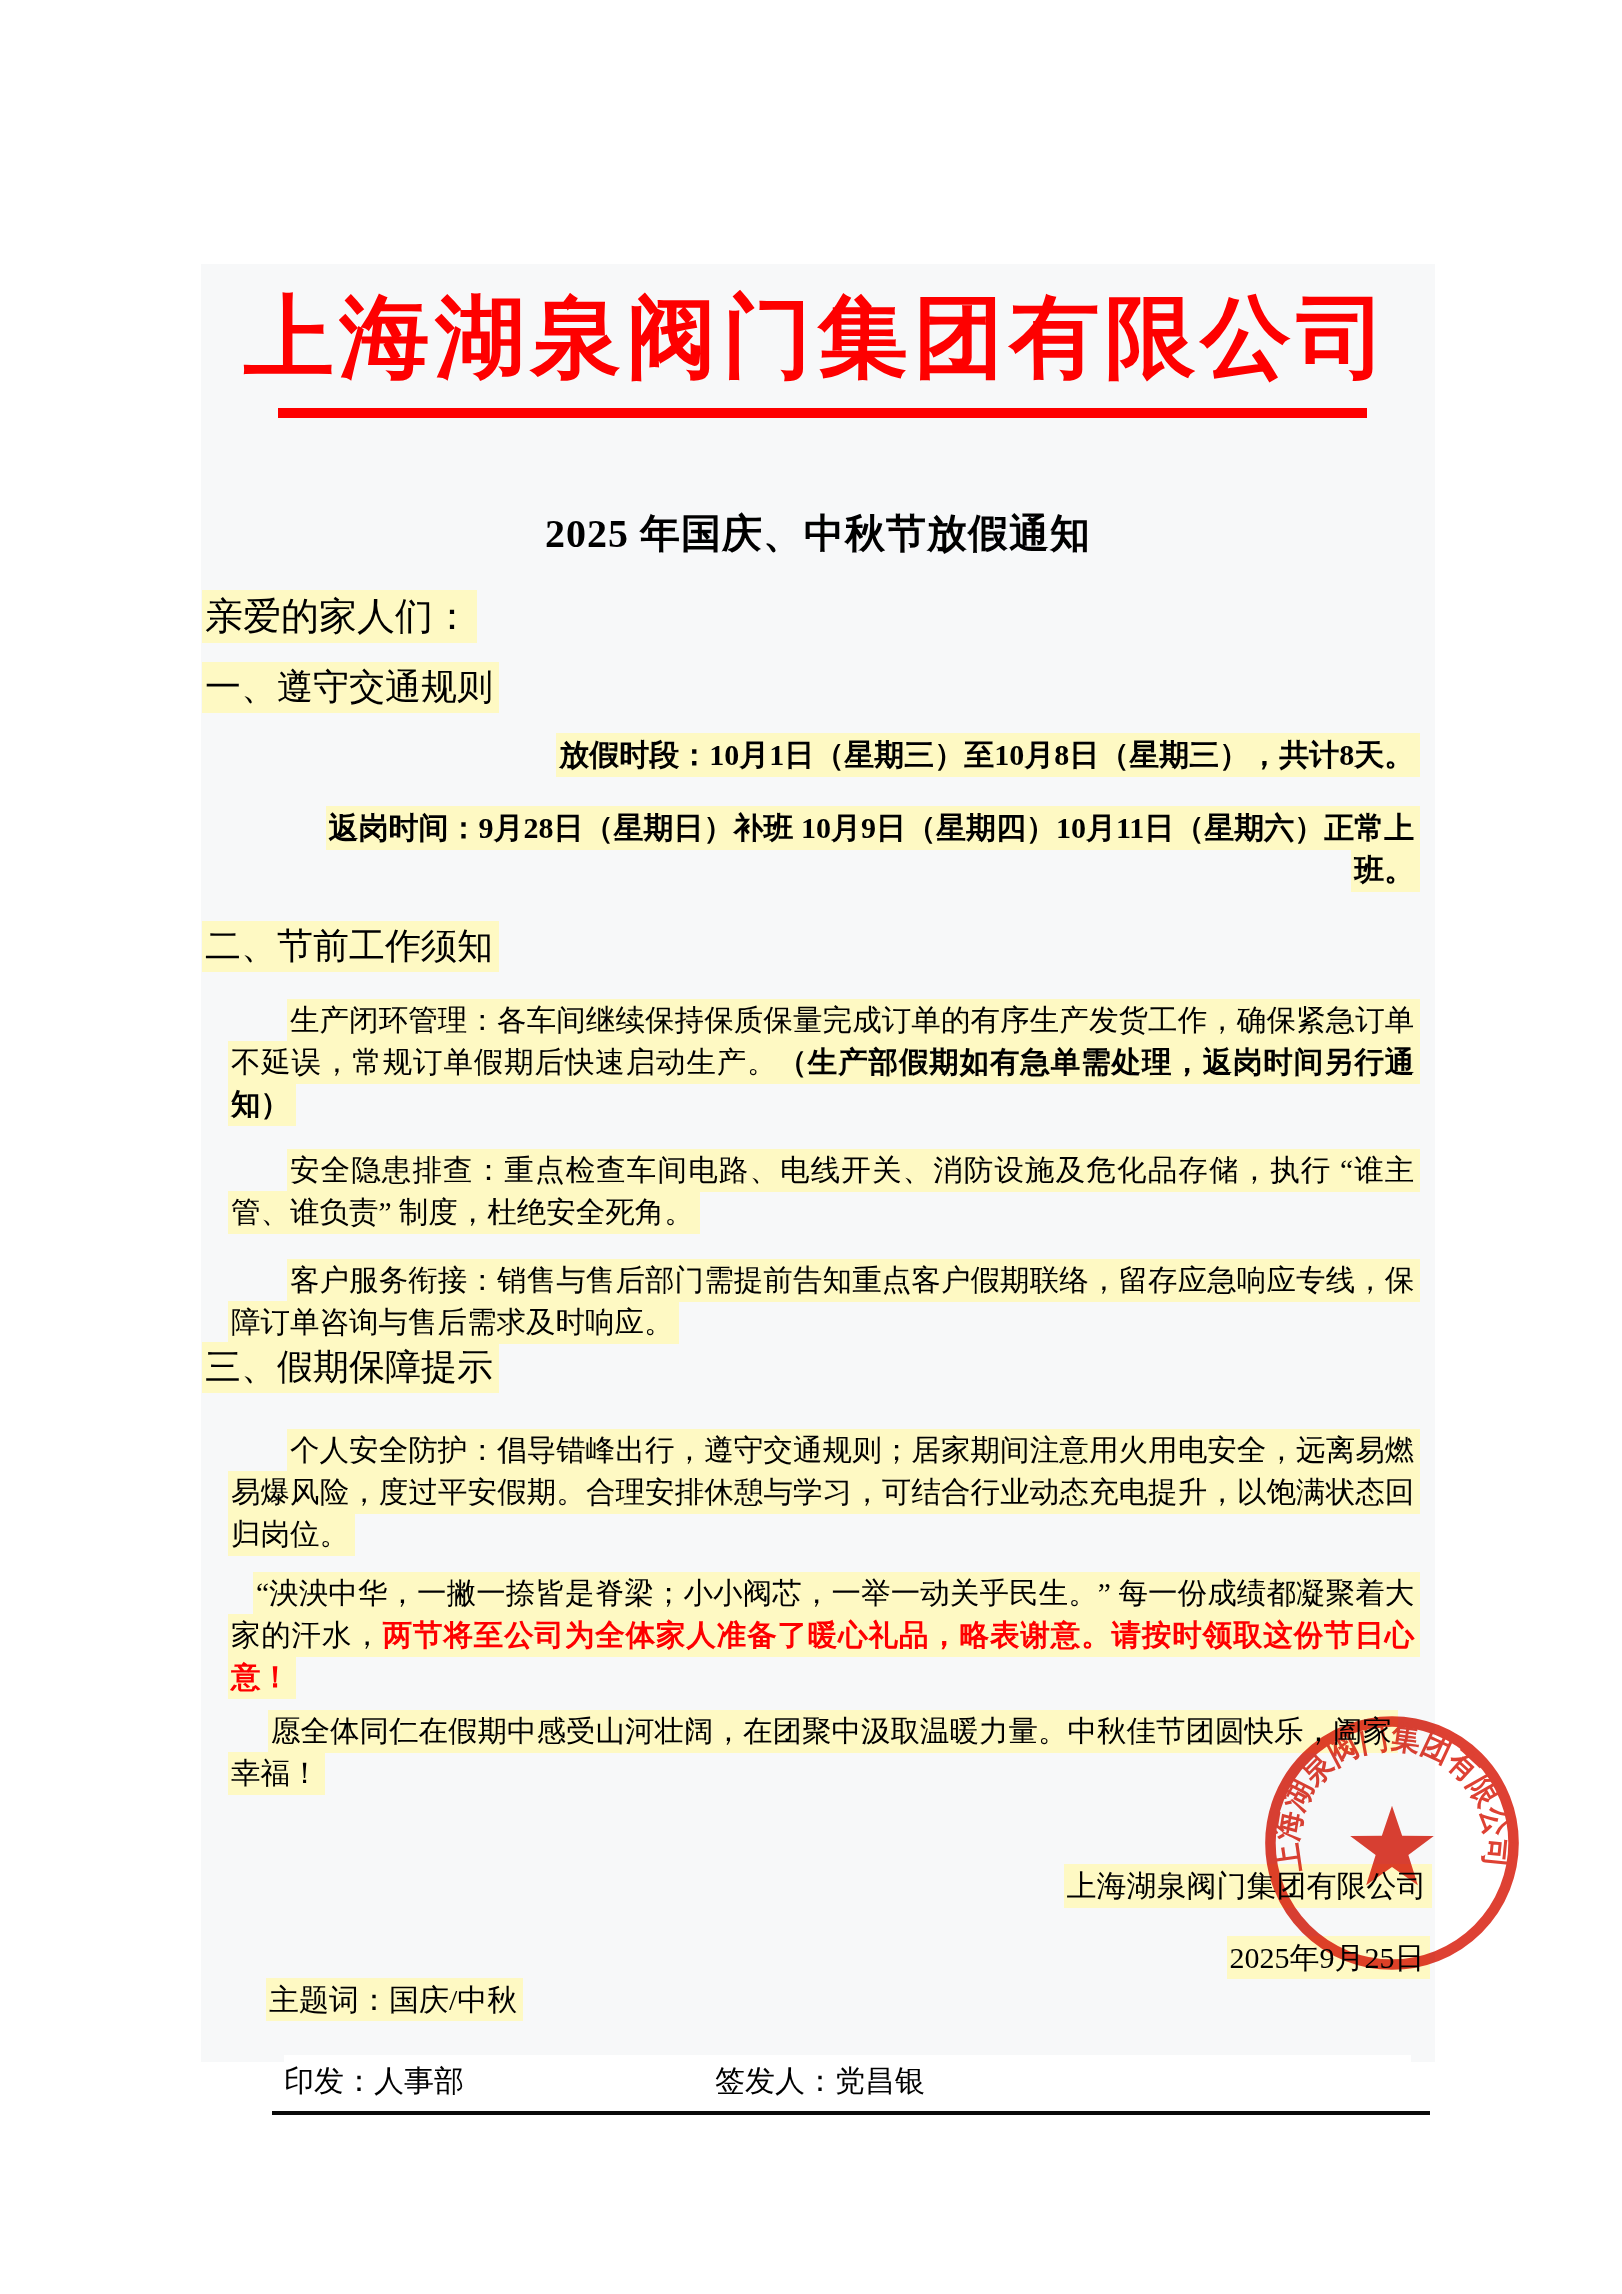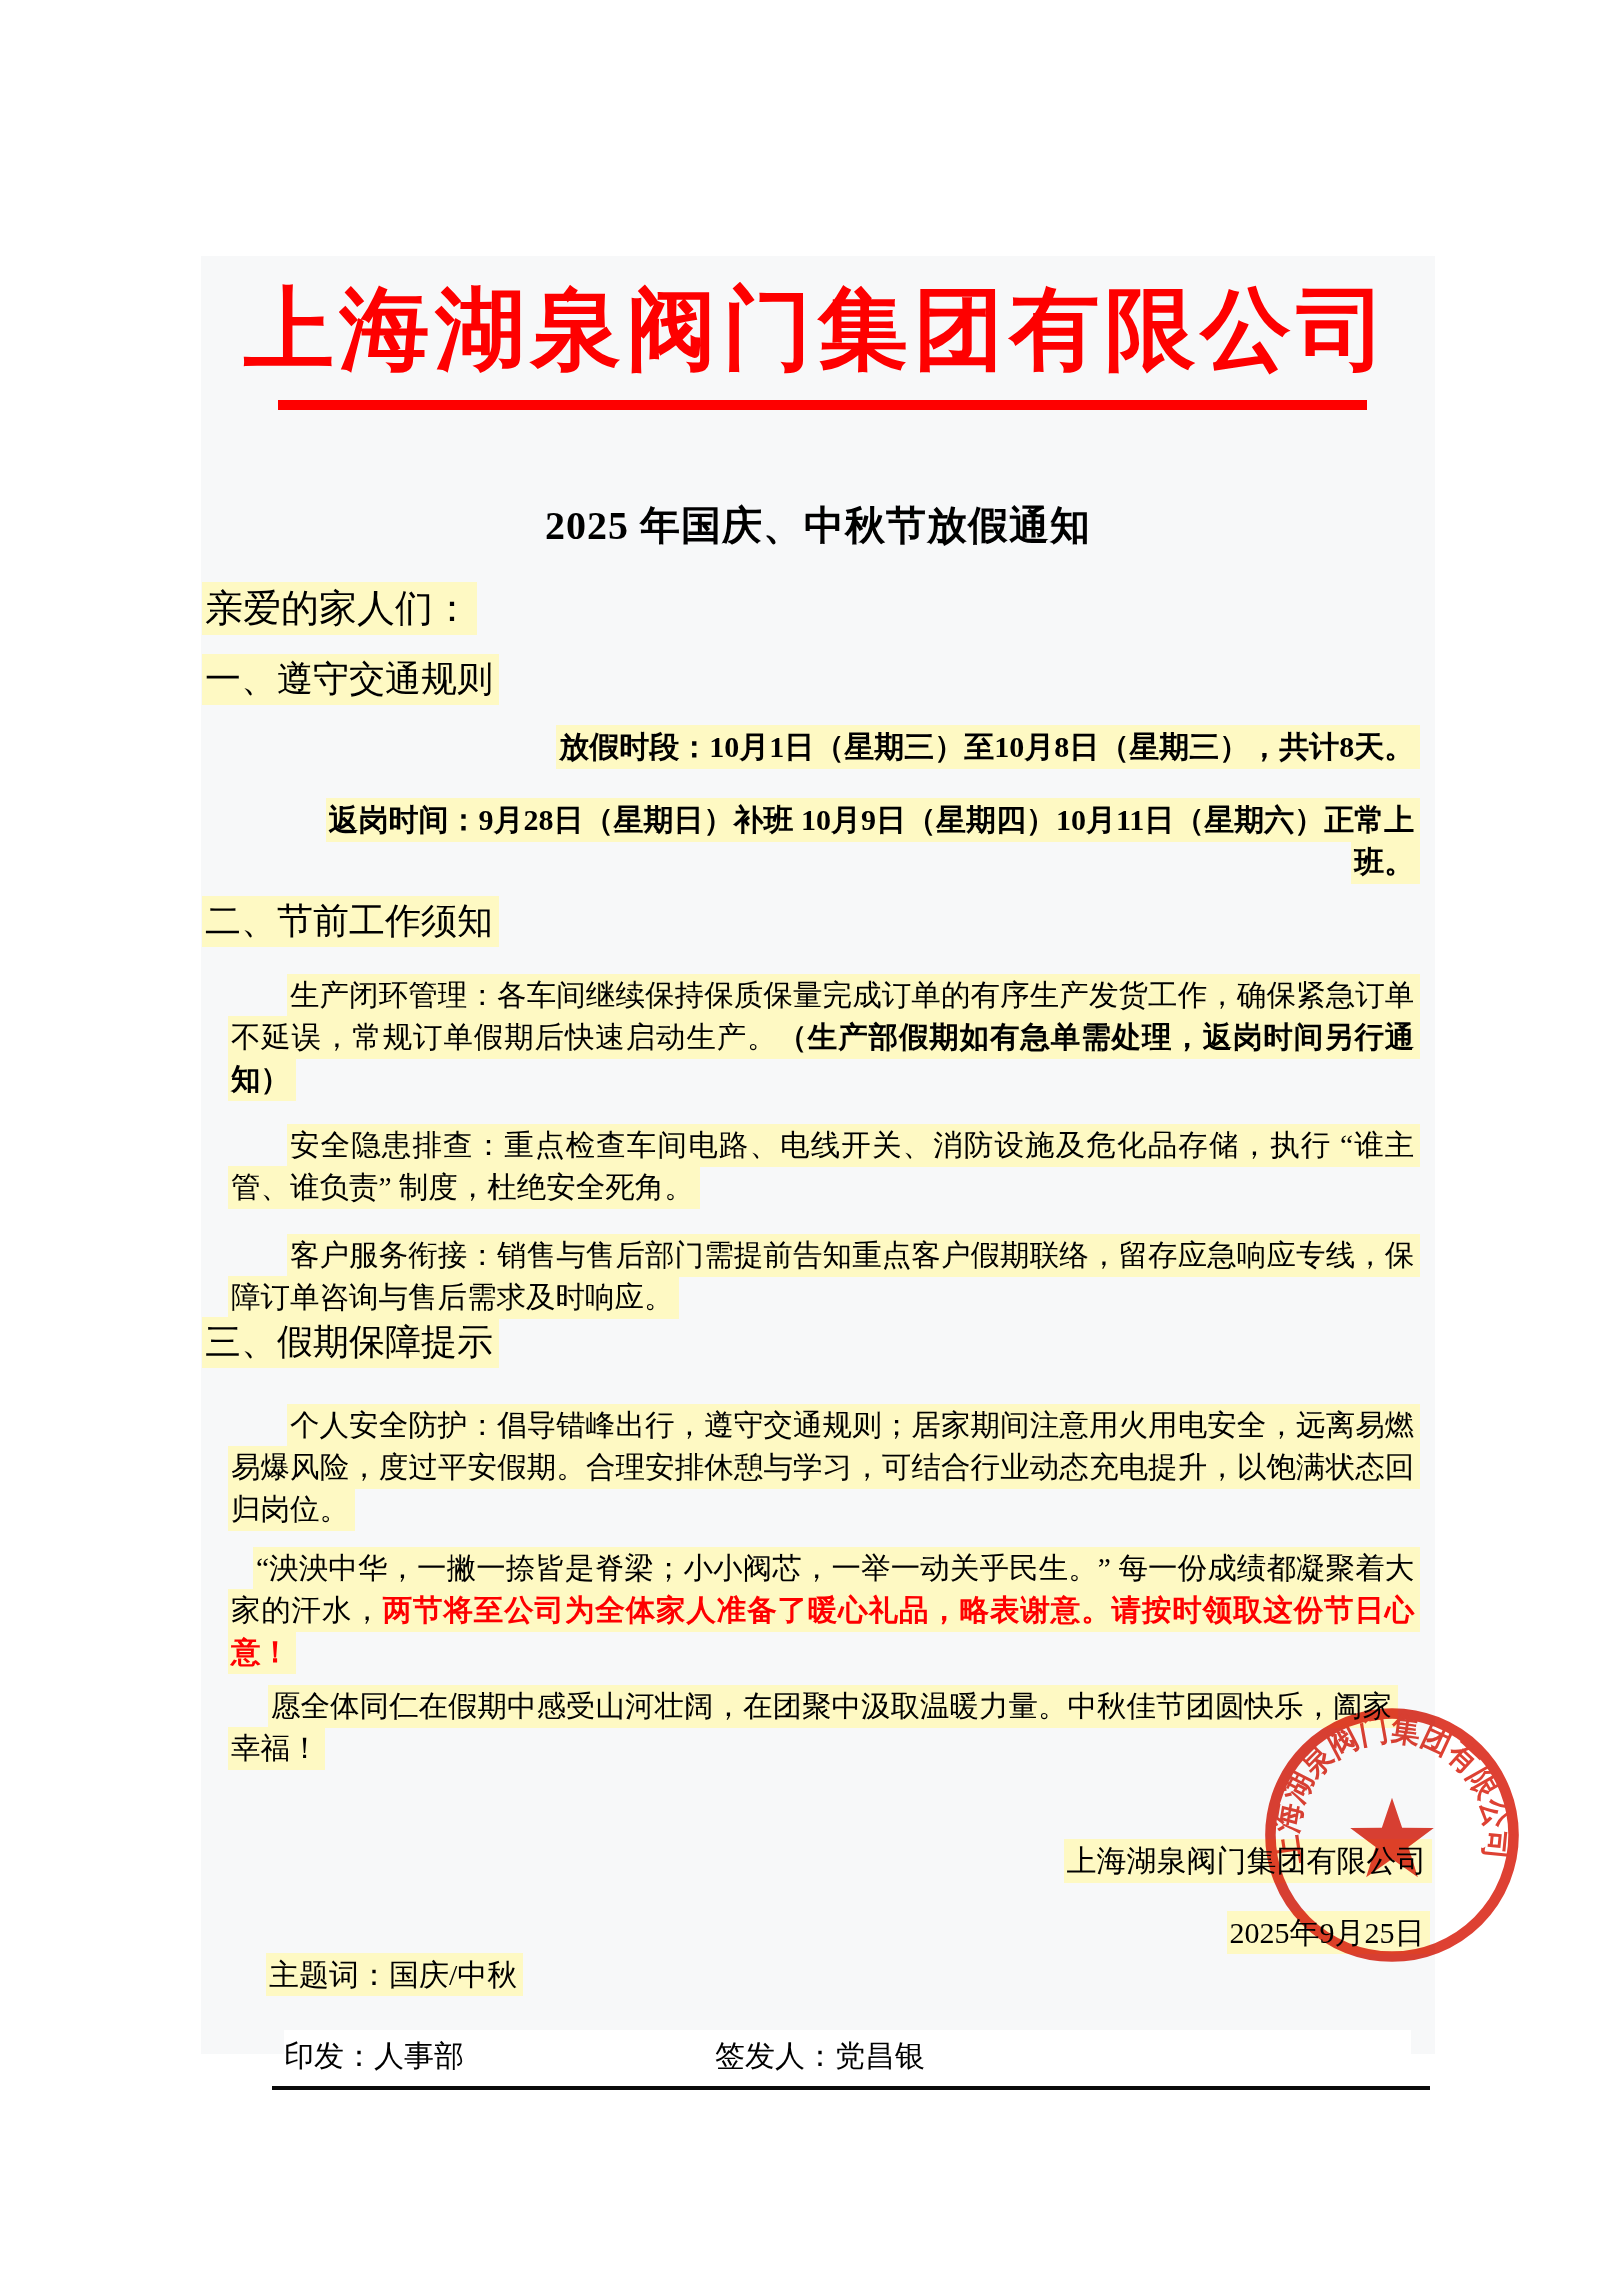--- a/index.html
+++ b/index.html
@@ -5,40 +5,40 @@
   :root{
     --accent:#fe0000;
     --stamp:#dd3628;
     --page-bg:#f7f8f9;
     --ink:#000000;
   }
   *{margin:0;padding:0;box-sizing:border-box;}
   html,body{background:#ffffff;}
   body{font-family:"Liberation Serif","DejaVu Serif",serif;color:var(--ink);}
   .canvas{position:relative;width:1623px;height:2294px;background:#ffffff;overflow:hidden;}
-  .page{position:absolute;left:201px;top:256px;width:1234px;height:1798px;
+  .page{position:absolute;left:201px;top:264px;width:1234px;height:1798px;
         background:var(--page-bg);padding-top:9.5px;}
 
   .company-header{font-size:90px;font-weight:700;color:var(--accent);
         text-align:center;line-height:114px;letter-spacing:5.7px;padding-top:7.6px;}
   .red-divider{height:9.5px;background:var(--accent);margin:13.3px 68px 0 77px;}
 
   .doc-title{font-size:40px;font-weight:700;text-align:center;line-height:49px;margin:91px 0 0;letter-spacing:1px;}
 
   p{font-size:29.5px;line-height:42px;text-align:left;}
   .just{text-align:justify;}
   .hl{background:#fef9c3;padding:4.8px 5.7px 5.7px 2.9px;
       box-decoration-break:clone;-webkit-box-decoration-break:clone;}
   b{font-weight:700;}
   .red{color:var(--accent);}
 
   .greeting{font-size:38px;line-height:48px;margin:34px 13.3px 0 1px;}
   .intro{margin:23px 15px 0 0;text-indent:59px;}
   .sec-head{font-size:36px;line-height:44px;margin:25px 13.3px 0 1px;}
-  .sec-head-2{margin-top:16px;}
+  .sec-head-2{margin-top:33px;}
   .sec-head-3{margin-top:2px;}
   .key-line{font-weight:700;font-size:30px;margin:25px 15px 0 110px;text-align:right;}
   .key-line-2{margin-top:31px;}
   .item{margin:31px 15px 0 27px;text-indent:59px;}
   .item-b{margin-top:24px;}
   .item-c{margin-top:26px;}
   .item-d{margin-top:40px;}
   .quote{margin:17px 15px 0 27px;text-indent:25px;}
   .wish{margin:12.4px 15px 0 27px;text-indent:40px;}
 

